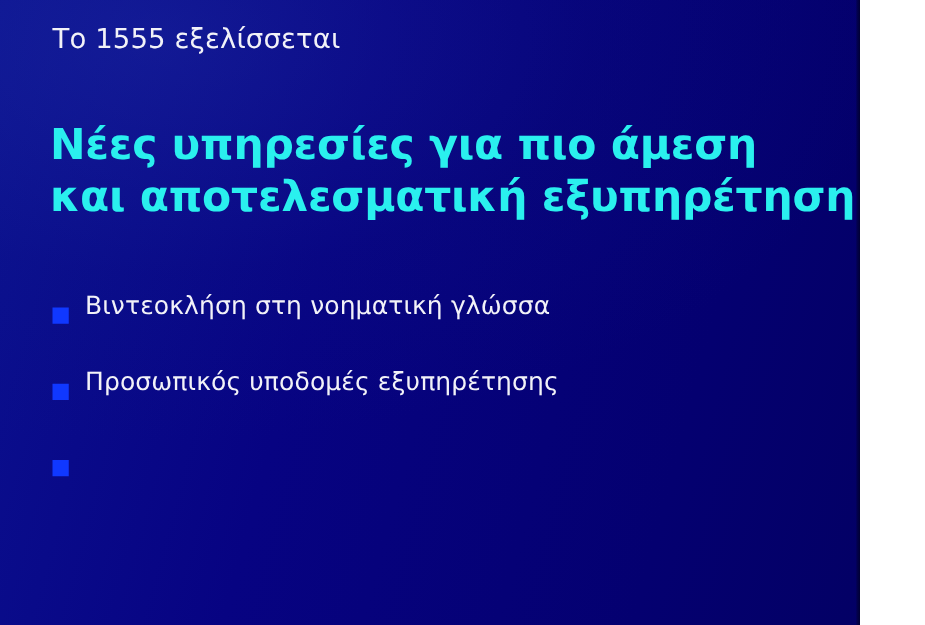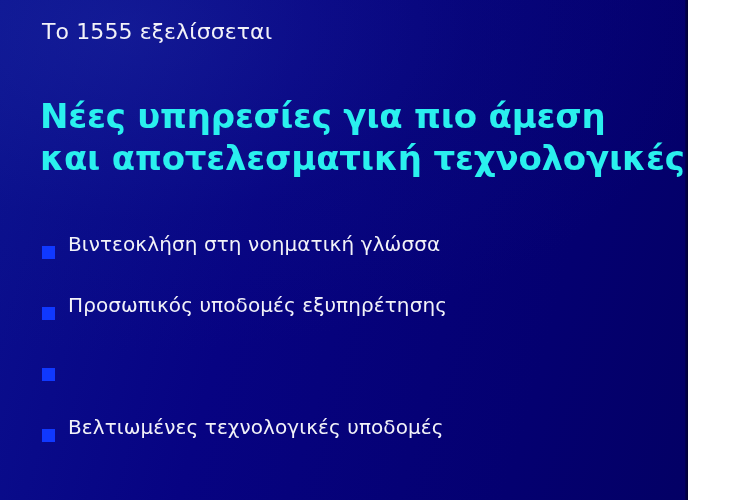--- a/index.html
+++ b/index.html
@@ -98,34 +98,30 @@
 <body>
 
 <div class="slide">
 
   <div class="right-edge"></div>
 
   <div class="eyebrow">Το 1555 εξελίσσεται</div>
 
   <h1 class="headline">
     <span class="hl-line">Νέες υπηρεσίες για πιο άμεση</span>
-    <span class="hl-line">και αποτελεσματική τεχνολογικές</span>
+    <span class="hl-line">και αποτελεσματική εξυπηρέτηση</span>
   </h1>
 
   <ul class="bullet-list">
     <li class="bullet-item">
       <span class="bullet-marker"></span>
       <span class="bullet-text">Βιντεοκλήση στη νοηματική γλώσσα</span>
     </li>
     <li class="bullet-item">
       <span class="bullet-marker"></span>
       <span class="bullet-text">Προσωπικός υποδομές εξυπηρέτησης</span>
     </li>
     <li class="bullet-item">
       <span class="bullet-marker"></span>
     </li>
-    <li class="bullet-item">
-      <span class="bullet-marker"></span>
-      <span class="bullet-text">Βελτιωμένες τεχνολογικές υποδομές</span>
-    </li>
   </ul>
 
 </div>
 
 </body></html>

